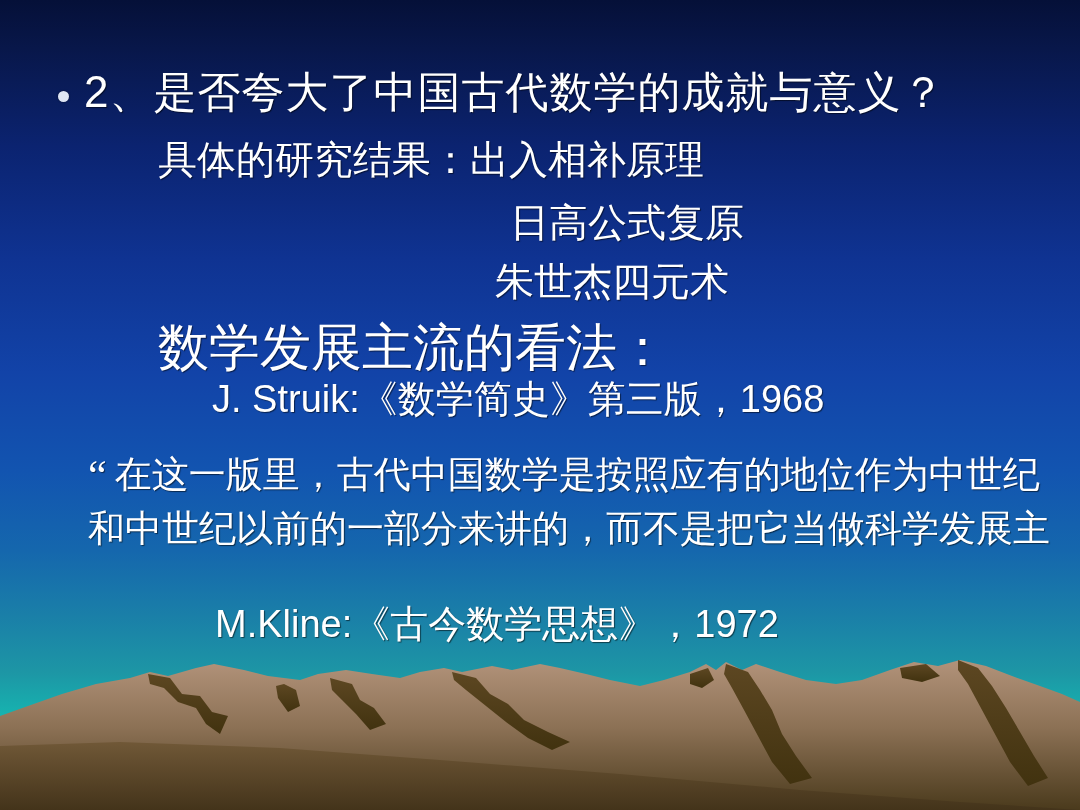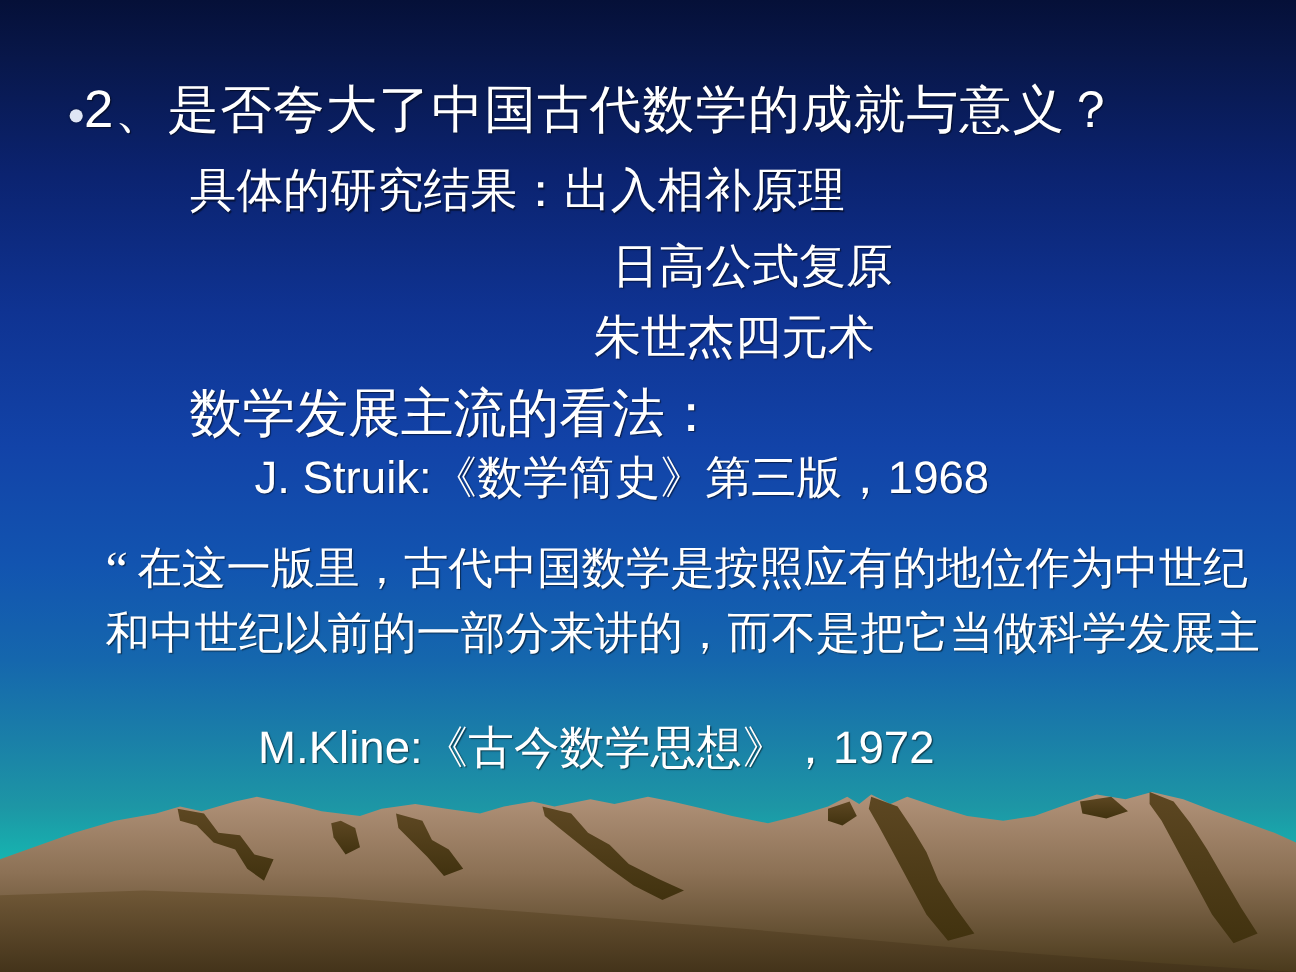--- a/index.html
+++ b/index.html
@@ -85,26 +85,26 @@
     position: absolute;
     left: 58px;
     top: 91px;
     width: 11px;
     height: 11px;
     border-radius: 50%;
     background: #dfe6f5;
     box-shadow: 0 0 2px rgba(0,0,0,0.5);
   }
 
-  .l-title      { left: 70px;  top: 70px;  font-size: 43px; letter-spacing: 1px; }
+  .l-title      { left: 84px;  top: 70px;  font-size: 43px; letter-spacing: 1px; }
   .l-title .num { font-family: "Liberation Sans","DejaVu Sans",sans-serif; font-size: 44px; }
   .l-sub1       { left: 158px; top: 140px; font-size: 39px; }
   .l-sub2       { left: 500px; top: 203px; font-size: 39px; margin-left: 10px; }
   .l-sub3       { left: 495px; top: 262px; font-size: 39px; }
-  .l-sub4       { left: 158px; top: 323px; font-size: 44px; }
+  .l-sub4       { left: 158px; top: 323px; font-size: 51px; }
   .l-ref1       { left: 212px; top: 380px; font-size: 38px; }
   .l-ref2       { left: 215px; top: 605px; font-size: 38px; }
 
   .quote-block {
     position: absolute;
     left: 88px;
     top: 447px;
     width: 960px;
     font-size: 37px;
     line-height: 1.36;

